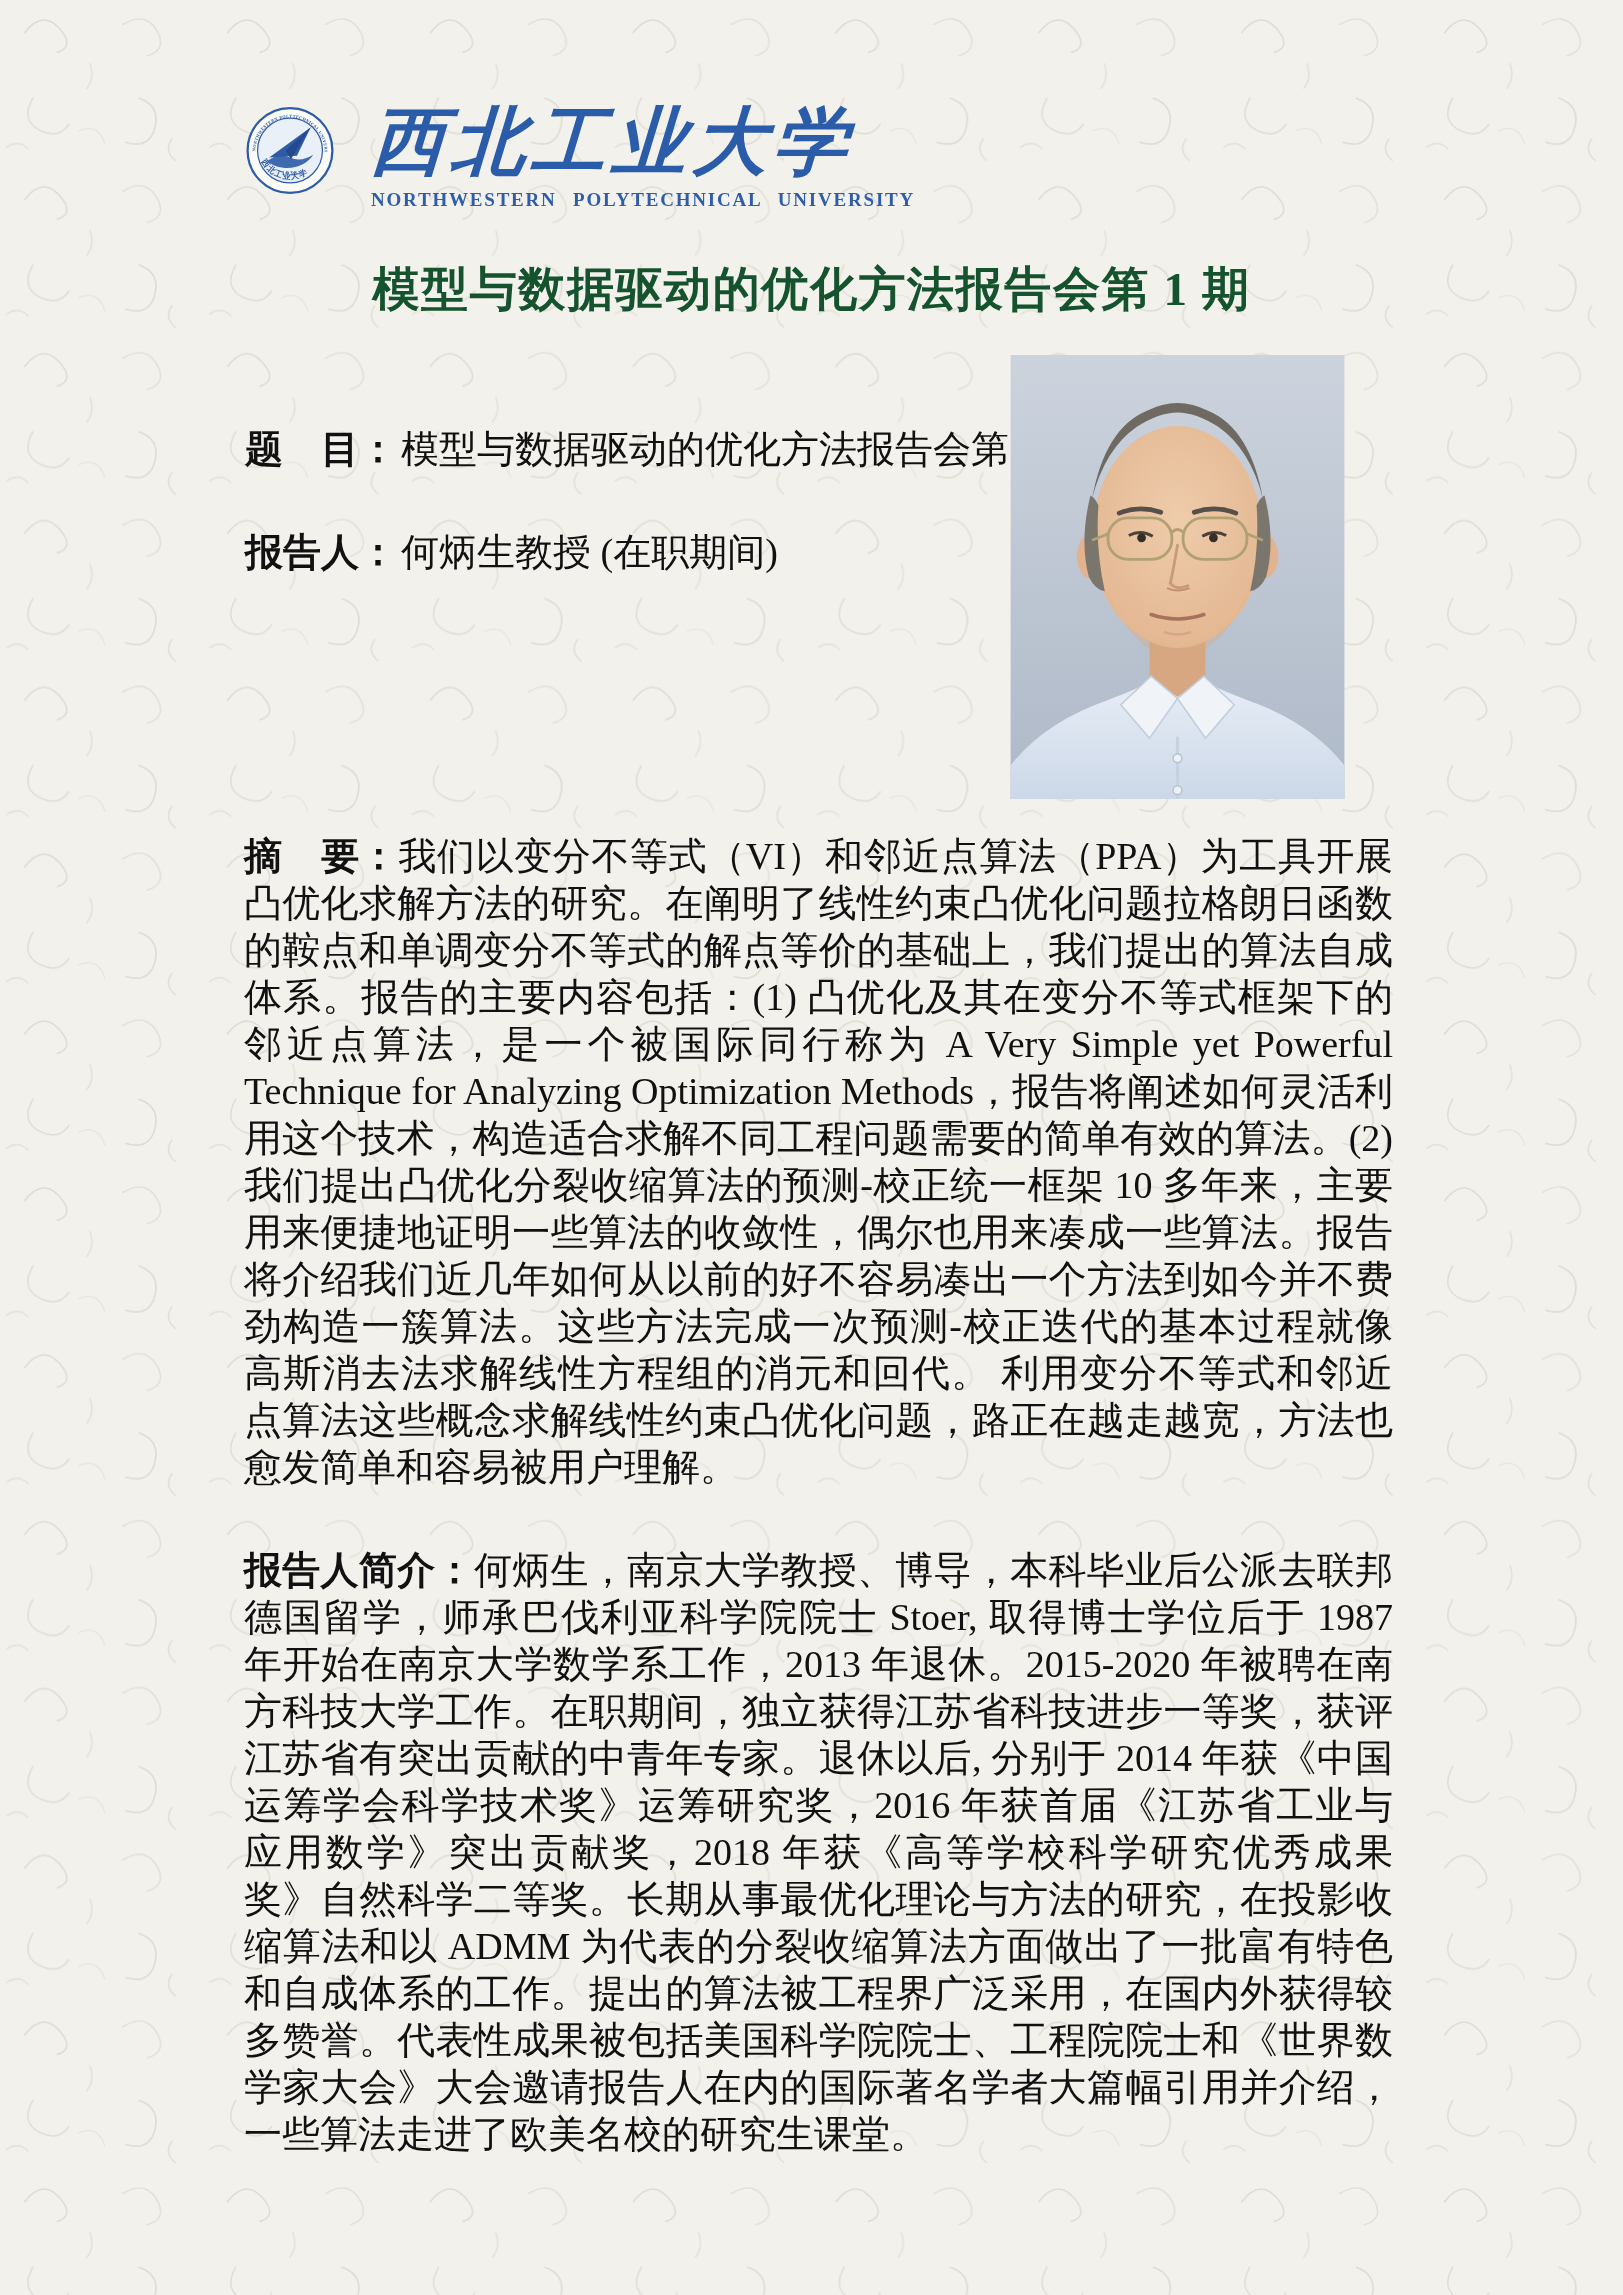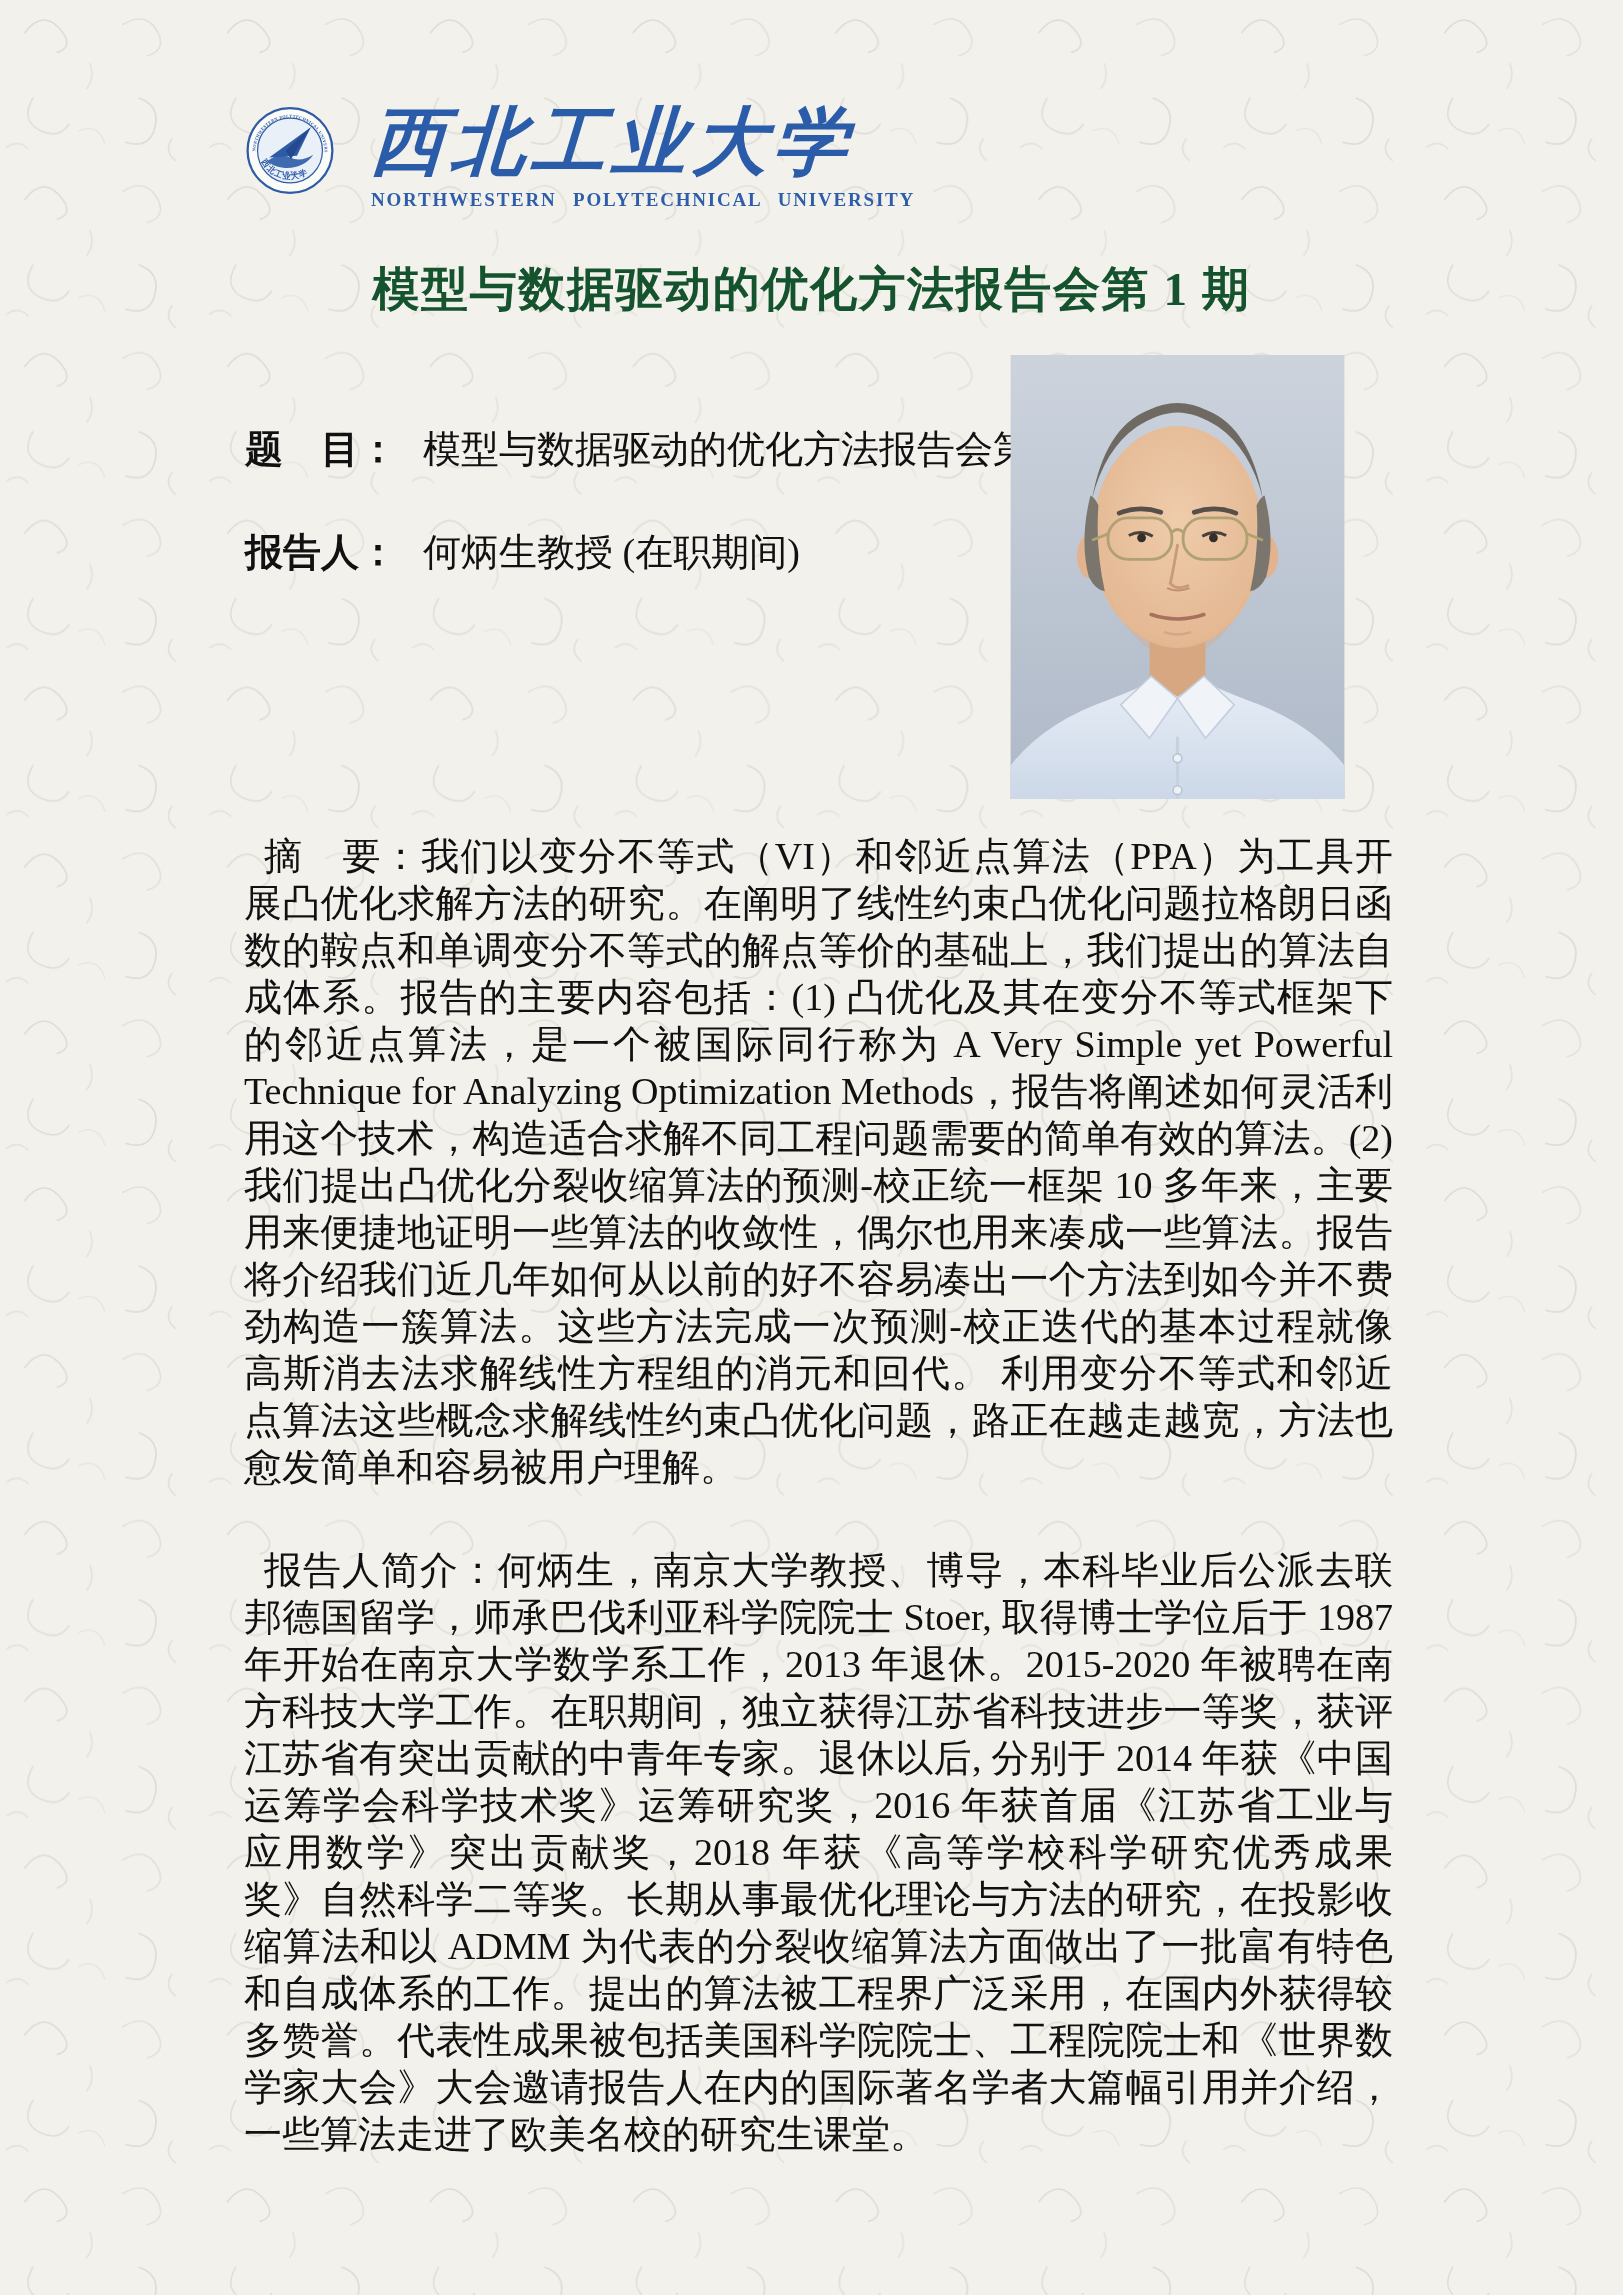--- a/index.html
+++ b/index.html
@@ -49,38 +49,38 @@
   }
   
   .fields {
     position: absolute; left: 245px; top: 425px; width: 736px; z-index: 2;
   }
   .field-row {
     font-size: 38px; line-height: 49px;
     margin-bottom: 54px;
     white-space: nowrap;
   }
-  .field-label { font-weight: bold; margin-right: 26px; text-align: center; }
+  .field-label { font-weight: bold; margin-right: 4px; text-align: center; }
   .field-value { font-weight: normal; }
   
   .photo {
     position: absolute; left: 1008px; top: 355px;
     width: 339px; height: 444px; z-index: 2;
   }
   .photo svg { display: block; width: 100%; height: 100%; }
   
   .para {
     position: absolute; left: 244px; width: 1149px; z-index: 2;
     margin: 0;
     font-size: 38px; line-height: 47px;
     text-align: justify;
   }
   .para-abstract { top: 833px; }
   .para-bio { top: 1547px; }
-  .para-label { font-weight: normal; margin-left: 20px; }
+  .para-label { font-weight: bold; }
 </style>
 </head>
 <body>
 
 <svg class="texture-layer" width="1623" height="2295" xmlns="http://www.w3.org/2000/svg" viewBox="0 0 1984 2806">
   <defs>
     <pattern id="fibers" width="248" height="204" patternUnits="userSpaceOnUse">
       <g fill="none" stroke-linecap="round">
         <path d="M30 40 Q55 8 78 42 Q88 58 70 64" stroke="#dbd8cf" stroke-width="2"></path>
         <path d="M150 30 q30 -18 44 12 q8 20 -14 26" stroke="#e1ded5" stroke-width="2"></path>

